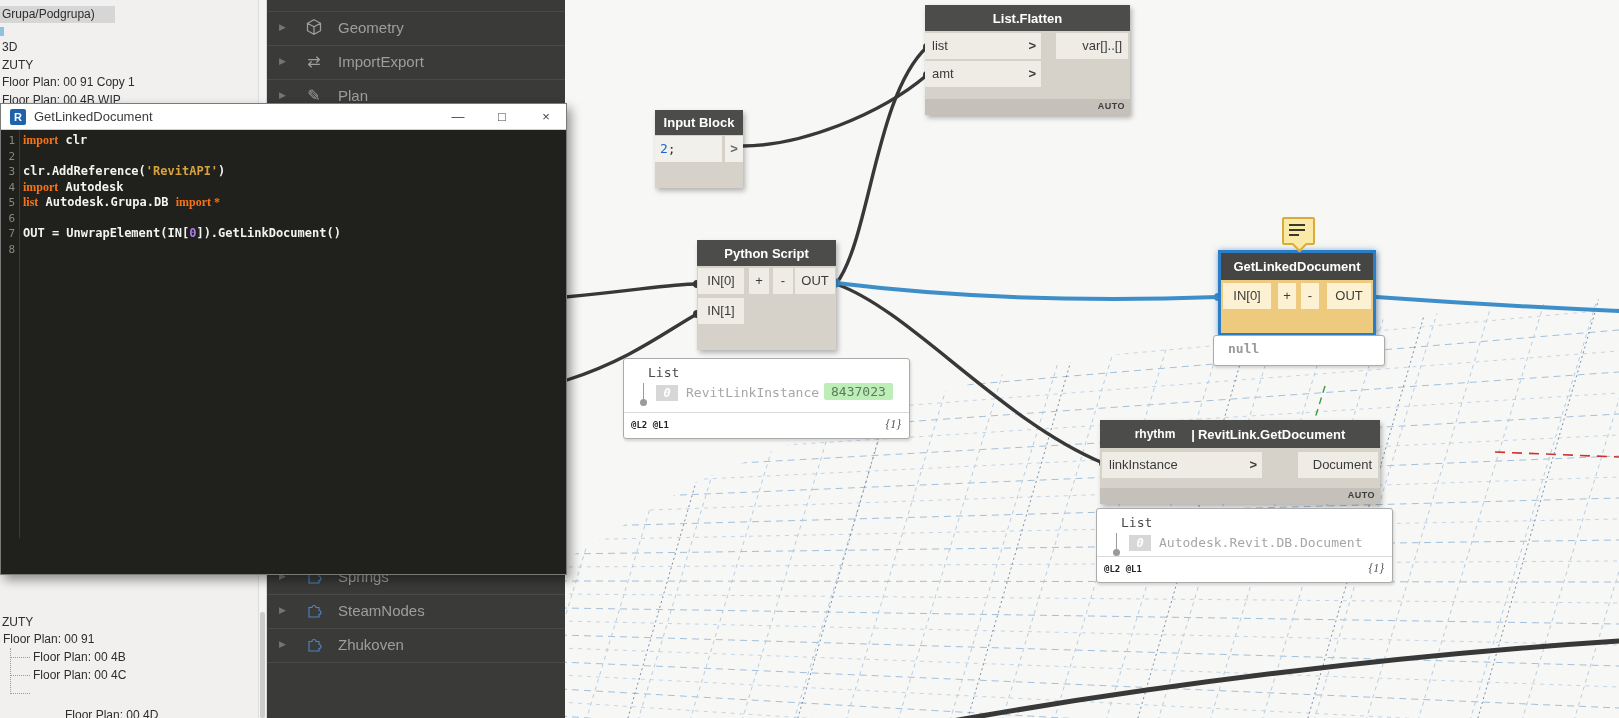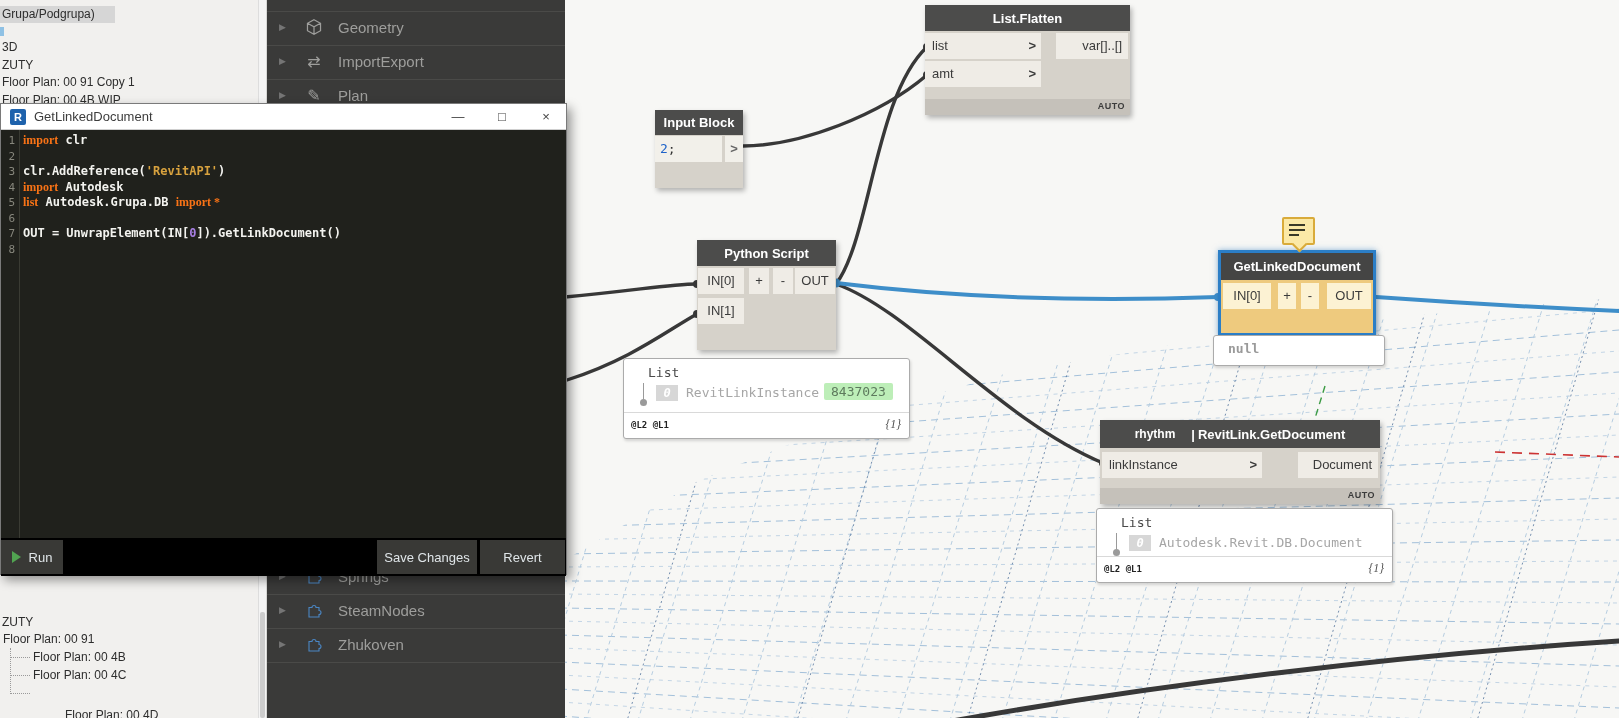--- a/index.html
+++ b/index.html
@@ -430,21 +430,13 @@
       </div>
     <div class="cl" style="top:96px;">
         <span class="ln">7</span>
         <span class="ct"><span class="pl">OUT = UnwrapElement(IN[</span><span class="num">0</span><span class="pl">]).GetLinkDocument()</span></span>
       </div>
     <div class="cl" style="top:111.5px;">
         <span class="ln">8</span>
       </div>
   </div>
 
-  <div id="ed-bar">
-    <div class="edbtn" style="left:0;width:62px;">
-      <span id="run-tri"></span>
-      <span>Run</span>
-    </div>
-    <div class="edbtn" style="left:376px;width:100px;">Save Changes</div>
-    <div class="edbtn" style="left:479px;width:85px;">Revert</div>
-  </div>
 </div>
 
 </body></html>

